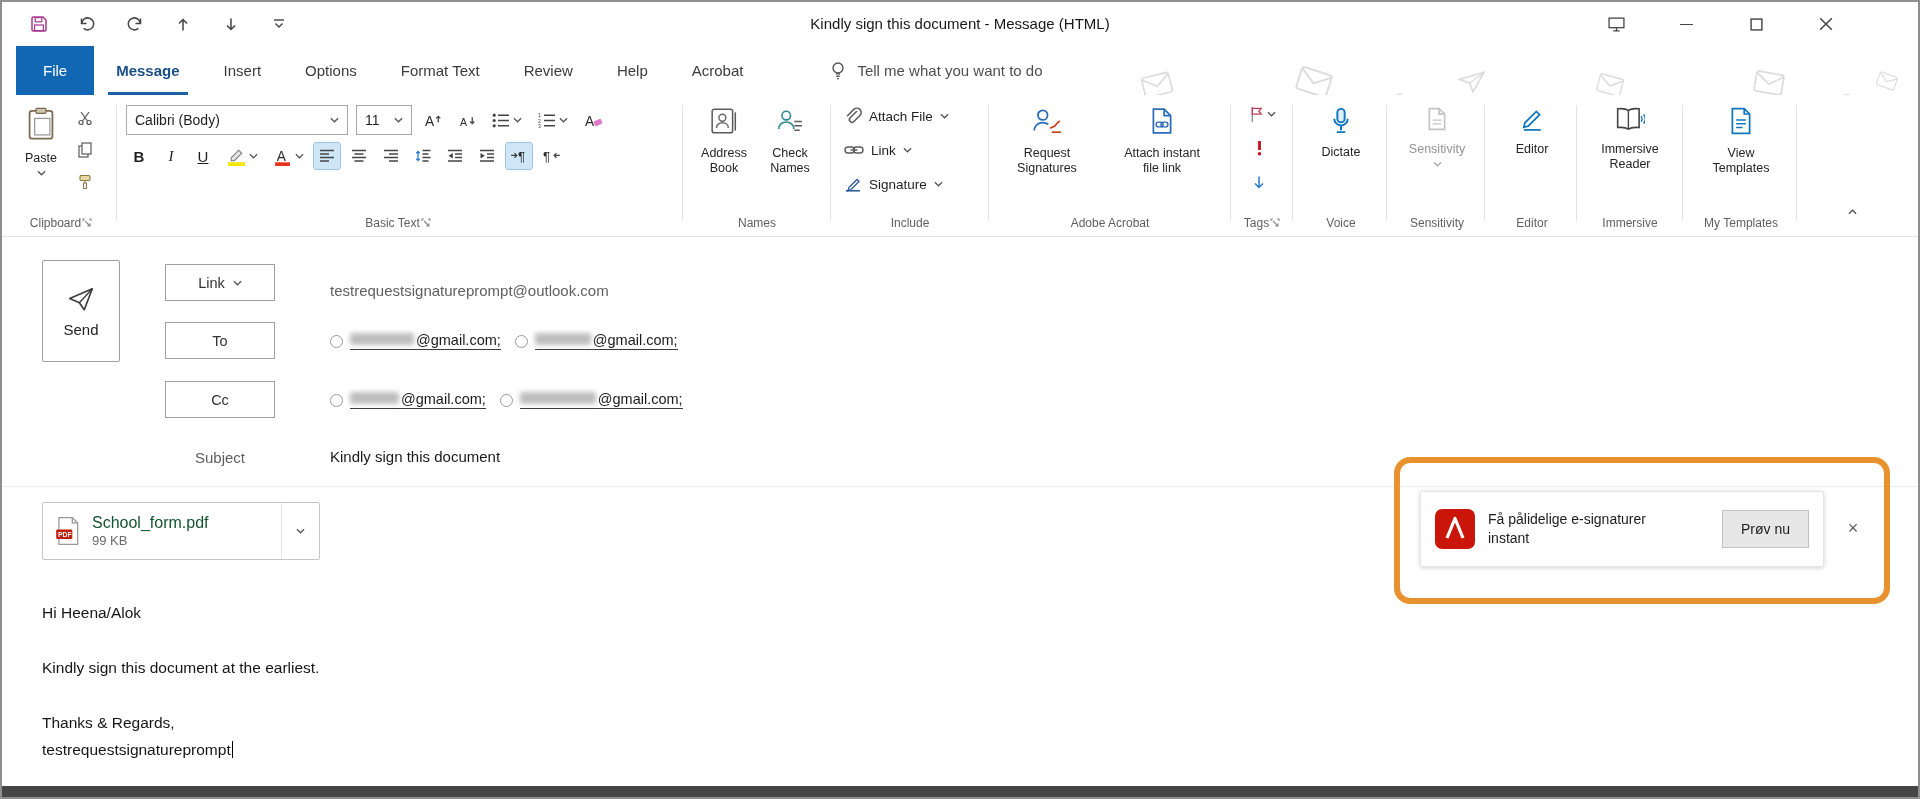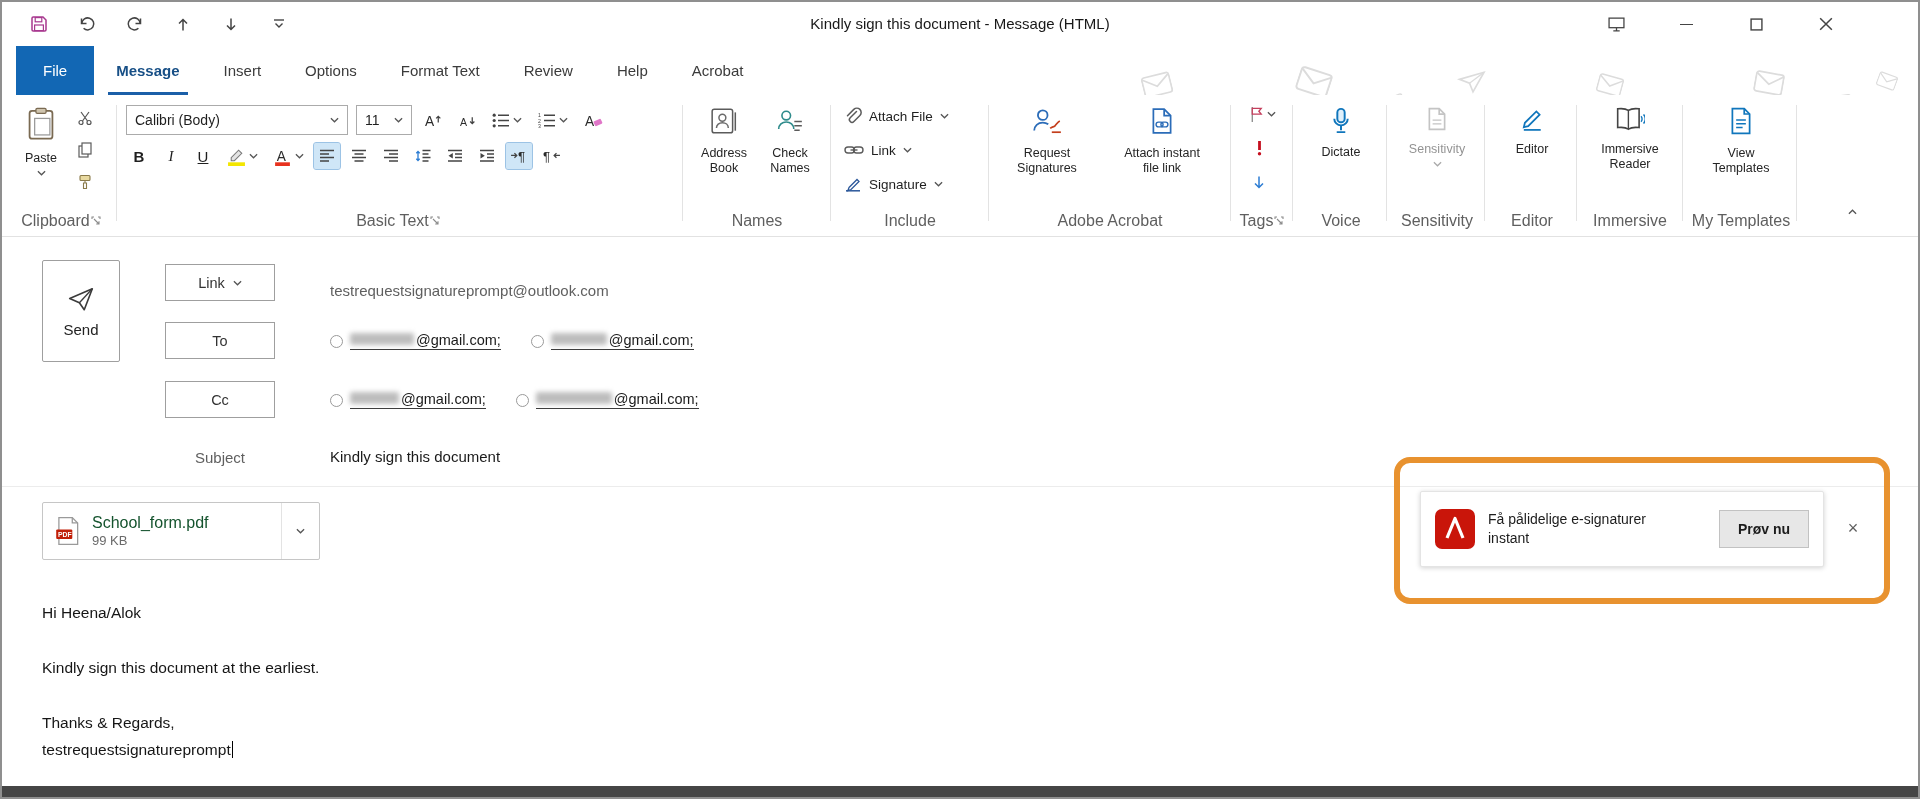--- a/index.html
+++ b/index.html
@@ -22,56 +22,56 @@
   .tabs{position:absolute;top:44px;left:0;right:0;height:49px;display:flex;align-items:stretch;z-index:2}
   .tab-file{background:#1267b4;color:#fff;padding:10px 27px;display:flex;align-items:center;font-size:15px;margin-left:14px}
   .tab{padding:0 22px;display:flex;align-items:center;font-size:15px;color:#3b3b3b;position:relative}
   .tab.selected{color:#174f86;font-weight:700}
   .tab.selected::after{content:"";position:absolute;left:14px;right:14px;bottom:0;height:3px;background:#1b5fa8}
   .tellme{display:flex;align-items:center;gap:10px;margin-left:64px;color:#4f4f4f;font-size:15px}
 
   
   .ribbon{position:absolute;top:93px;left:0;right:0;height:142px;background:#fff;border-bottom:1px solid #e2e2e2;z-index:2}
   .group{position:absolute;top:0;height:142px}
-  .glabel{position:absolute;bottom:7px;left:0;right:0;display:flex;align-items:center;justify-content:center;gap:1px;font-size:16px;color:#5f5f5f}
+  .glabel{position:absolute;bottom:7px;left:0;right:0;display:flex;align-items:center;justify-content:center;gap:1px;font-size:12px;color:#5f5f5f}
   .gdiv{position:absolute;top:10px;height:116px;width:1px;background:#e3e3e3}
   .bigbtn{position:absolute;top:4px;display:flex;flex-direction:column;align-items:center;padding-top:8px;height:110px;font-size:12.5px;color:#252525;text-align:center;line-height:15px;border-radius:2px}
   .bigbtn .ictop{margin-bottom:7px}
   .mini{width:26px;height:26px;display:flex;align-items:center;justify-content:center;border-radius:2px}
   .sel{background:#cfe6f7;outline:1px solid #9cc3e5}
   .chev-s{width:9px;height:6px;color:#555}
   .box{height:30px;border:1px solid #ababab;display:flex;align-items:center;justify-content:space-between;padding:0 8px;font-size:14px;color:#1f1f1f;background:#fff}
   .row1{position:absolute;left:6px;top:10px;display:flex;align-items:center;gap:8px}
   .row2{position:absolute;left:6px;top:48px;display:flex;align-items:center;gap:6px}
   .btxt{font-size:15px;color:#1f1f1f}
   .incrow{position:absolute;left:8px;display:flex;align-items:center;gap:7px;font-size:13.5px;color:#1f1f1f;height:26px}
   .dimmed{opacity:.5}
 
   
   .sendbtn{position:absolute;left:40px;top:258px;width:78px;height:102px;border:1px solid #9f9f9f;border-radius:2px;display:flex;flex-direction:column;align-items:center;justify-content:center;gap:8px;font-size:15px;color:#222;background:#fff}
   .fieldbtn{position:absolute;width:110px;height:37px;border:1px solid #9f9f9f;display:flex;align-items:center;justify-content:center;font-size:14.5px;color:#333;gap:8px;background:#fff}
   .fieldval{position:absolute;font-size:15px}
-  .chips{position:absolute;display:flex;align-items:flex-end;gap:30px}
+  .chips{position:absolute;display:flex;align-items:flex-end;gap:14px}
   .chip{display:flex;align-items:center}
   .pres{width:13px;height:13px;border:1.2px solid #9a9a9a;border-radius:50%;margin-right:7px;flex:none}
   .addr{display:inline-flex;align-items:baseline;border-bottom:1px solid #3a3a3a;padding-bottom:1px;font-size:14.5px;color:#1a1a1a}
   .redacted{display:inline-block;height:12px;border-radius:2px;background:#bdbdbd;filter:blur(2.5px);margin-right:2px}
   .subj-label{position:absolute;width:110px;text-align:center;font-size:15px;color:#5f5f5f}
   .hairline{position:absolute;left:0;right:0;top:484px;height:1px;background:#ececec}
 
   
   .attcard{position:absolute;left:40px;top:500px;width:278px;height:58px;border:1px solid #c6c6c6;border-radius:2px;background:#fff;display:flex;align-items:center;padding:0 0 0 12px;gap:11px}
   .attname{font-size:16px;color:#14532d;line-height:18px}
   .attsize{font-size:13px;color:#6a6a6a;line-height:17px}
   .attchev{margin-left:auto;height:100%;display:flex;align-items:center;padding:0 14px;border-left:1px solid #e3e3e3}
 
   
   .banner{position:absolute;left:1418px;top:489px;width:404px;height:76px;background:#fff;border:1px solid #e4e4e4;border-radius:2px;box-shadow:0 1px 5px rgba(0,0,0,.18);display:flex;align-items:center;padding:0 14px;gap:13px;z-index:3}
   .banner-text{font-size:14px;line-height:19px;color:#1c1c1c}
-  .provbtn{margin-left:auto;padding:10px 18px;background:#e7e7e7;border:1px solid #c2c2c2;font-size:14px;font-weight:700;color:#1c1c1c}
+  .provbtn{margin-left:auto;padding:10px 18px;background:#e7e7e7;border:1px solid #c2c2c2;font-size:14px;font-weight:400;color:#1c1c1c}
   .banner-close{position:absolute;left:1840px;top:515px;font-size:18px;color:#5f5f5f;z-index:3;width:22px;height:22px;display:flex;align-items:center;justify-content:center}
   .orange-hl{position:absolute;left:1392px;top:455px;width:496px;height:147px;border:6px solid #E8922F;border-radius:16px;z-index:4;pointer-events:none}
 
   
   .bodyline{position:absolute;left:40px;font-size:15.5px;color:#161616}
   .caret{display:inline-block;width:1.5px;height:17px;background:#000;vertical-align:text-bottom;margin-left:1px}
   .bottombar{position:absolute;left:0;right:0;bottom:0;height:11px;background:#454545}
 </style>
 </head>
 <body>
@@ -398,20 +398,26 @@
 
   <div class="tabs">
     <div class="tab-file">File</div>
     <div class="tab selected">Message</div>
     <div class="tab">Insert</div>
     <div class="tab">Options</div>
     <div class="tab">Format Text</div>
     <div class="tab">Review</div>
     <div class="tab">Help</div>
     <div class="tab">Acrobat</div>
+    <div class="tellme">
+      <svg width="18" height="20">
+          <use href="#bulb"></use>
+        </svg>
+      <span>Tell me what you want to do</span>
+    </div>
   </div>
 
   <div class="ribbon">
 
     <div class="group" style="left:8px;width:102px">
       <div class="bigbtn" style="left:4px;width:54px">
         <span class="ictop"><svg width="28" height="33">
               <use href="#clipboard"></use>
             </svg></span>
         <span>Paste</span>

